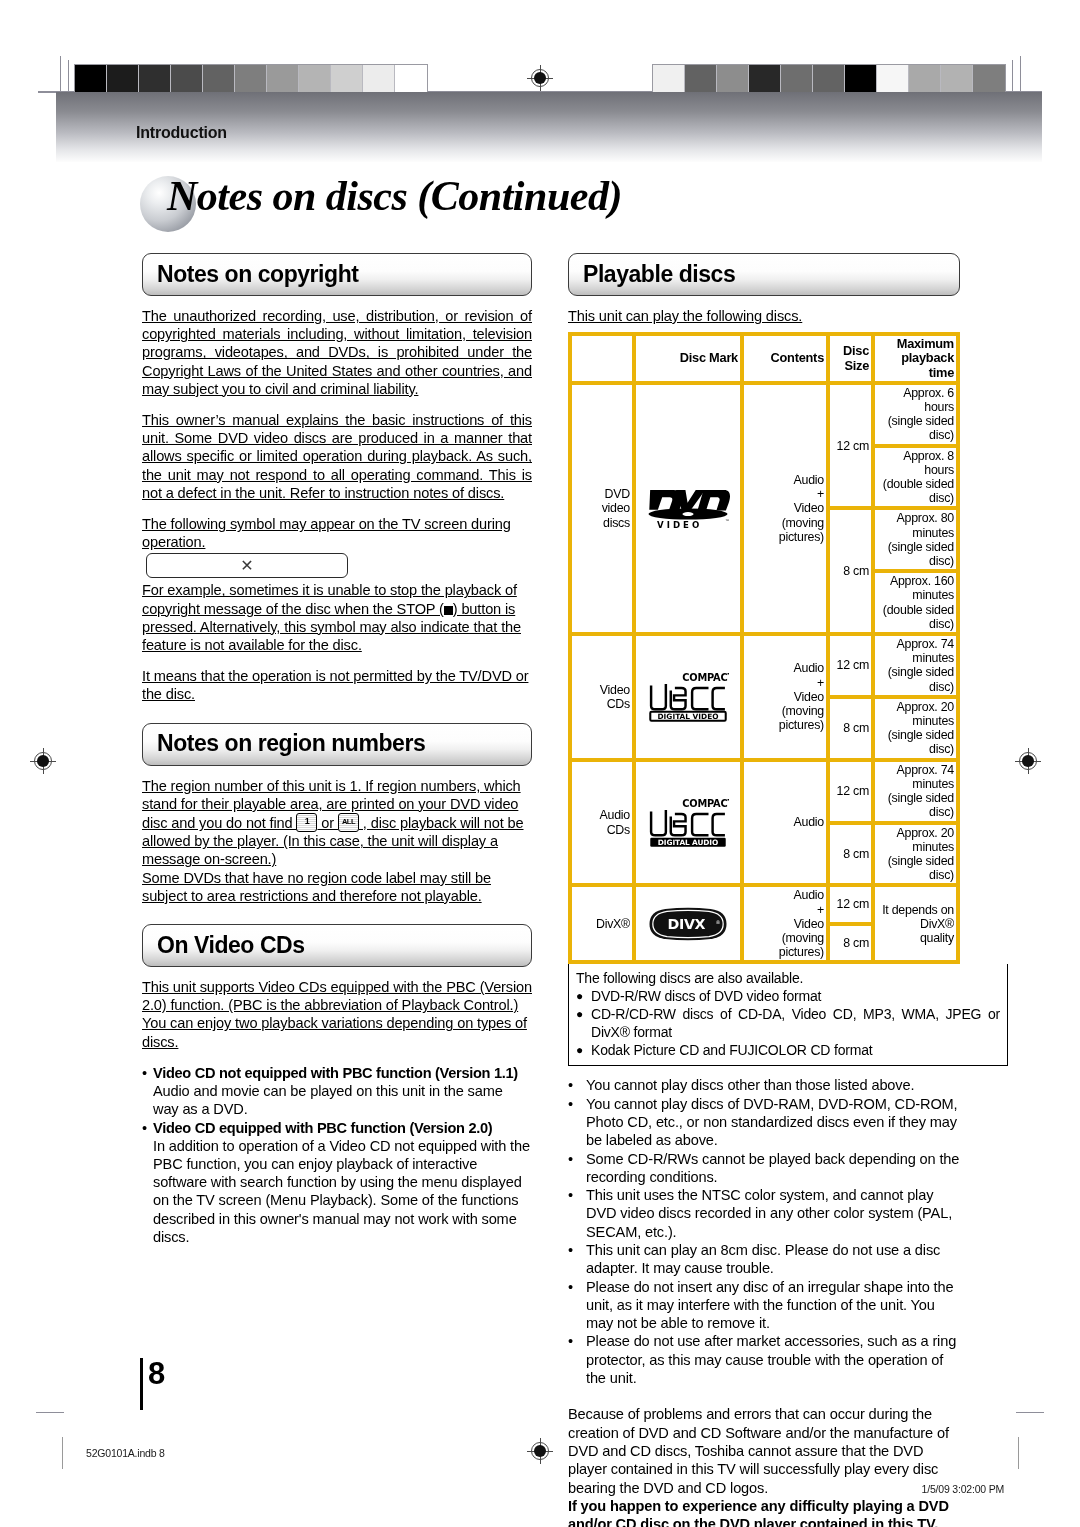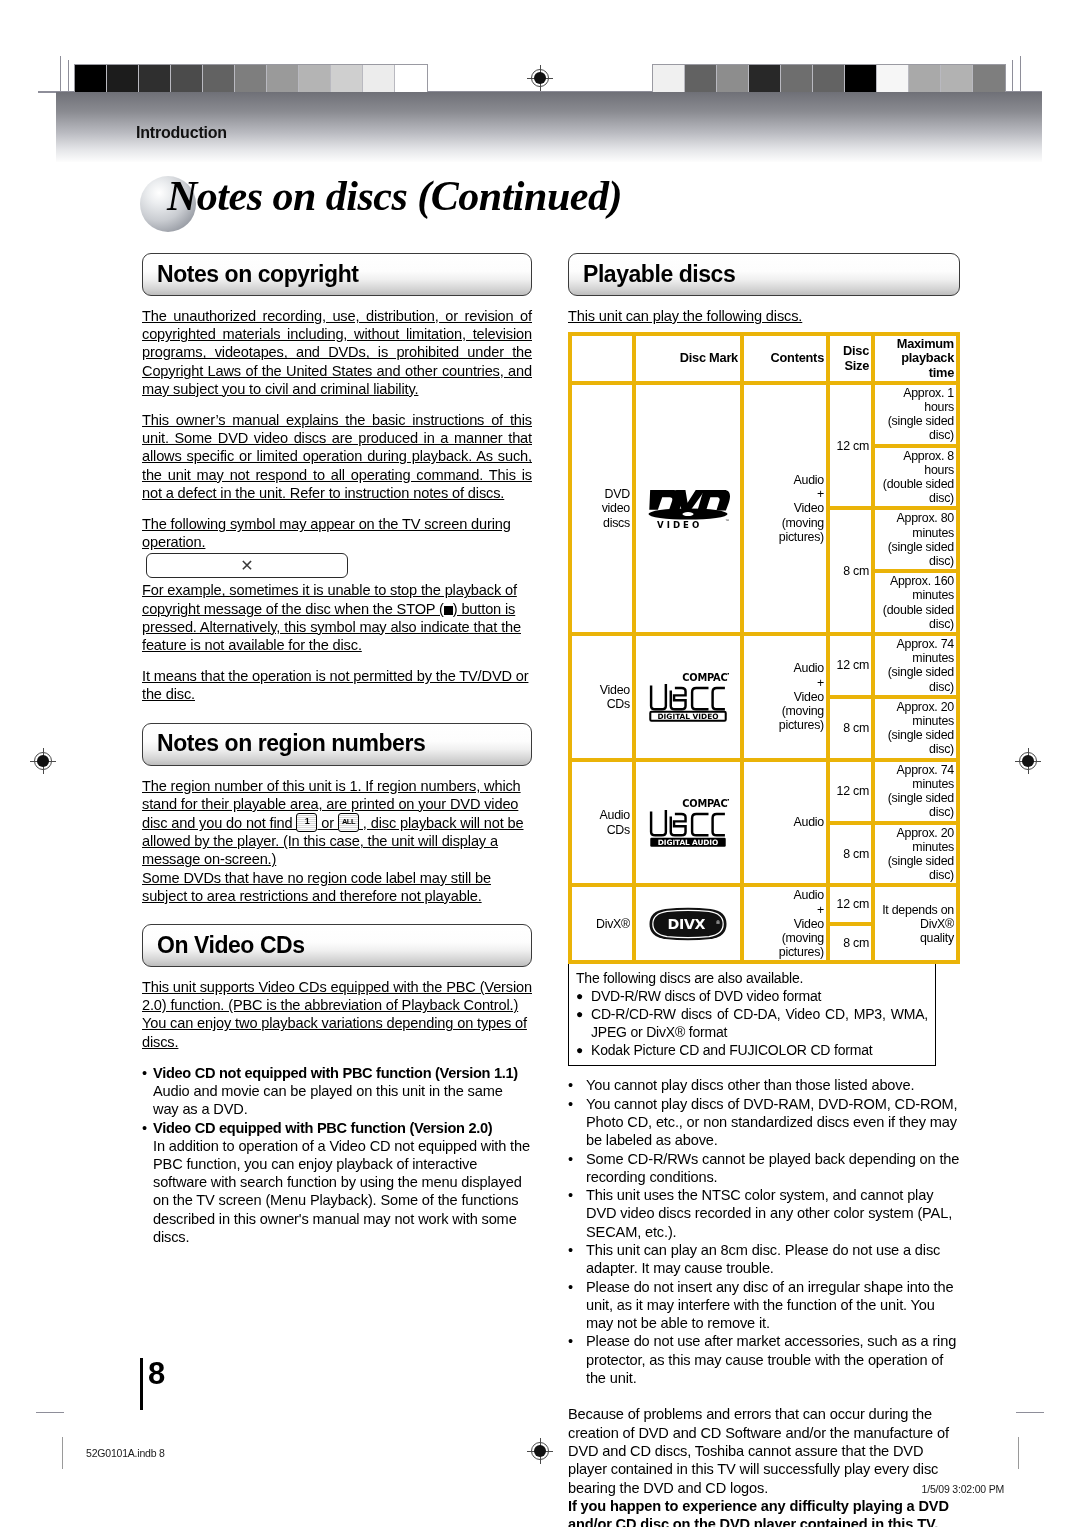--- a/index.html
+++ b/index.html
@@ -101,21 +101,21 @@
   td.sizecell{width:37px;font-size:11.6px;}
   td.timecell{font-size:12.3px;line-height:14px;}
 
   
   .logo-dvd{width:86px;height:46px;display:block;margin:2px auto;}
   .logo-cd{width:82px;height:52px;display:block;margin:2px auto;}
   .logo-divx{width:84px;height:36px;display:block;margin:2px auto;}
 
   
   .alsobox{
-    width:368px;border:1.4px solid #000;border-top:none;box-sizing:border-box;padding:5px 7px 6px 7px;
+    width:440px;border:1.4px solid #000;border-top:none;box-sizing:border-box;padding:5px 7px 6px 7px;
     font-size:14px;line-height:18px;letter-spacing:-0.2px;
   }
   .alsobox .ab-row{display:flex;}
   .alsobox .ab-dot{width:15px;flex:none;font-size:12px;line-height:18px;}
   .alsobox .ab-txt{flex:1;}
   .justif{text-align:justify;}
 
   
   .rbullets{margin-top:10px;}
   .rb{display:flex;font-size:14.6px;line-height:18.3px;letter-spacing:-0.15px;margin-bottom:0;}
@@ -291,21 +291,21 @@
         </td>
         <td class="contcell" rowspan="4">
           <span>Audio</span><br>
           <span>+</span><br>
           <span>Video</span><br>
           <span>(moving</span><br>
           <span>pictures)</span>
         </td>
         <td class="sizecell" rowspan="2">12 cm</td>
         <td class="timecell" style="height:31px;">
-          <span>Approx. 1 hours</span><br>
+          <span>Approx. 6 hours</span><br>
           <span>(single sided disc)</span>
         </td>
       </tr>
       <tr>
         <td class="timecell" style="height:31px;">
           <span>Approx. 8 hours</span><br>
           <span>(double sided disc)</span>
         </td>
       </tr>
       <tr>

